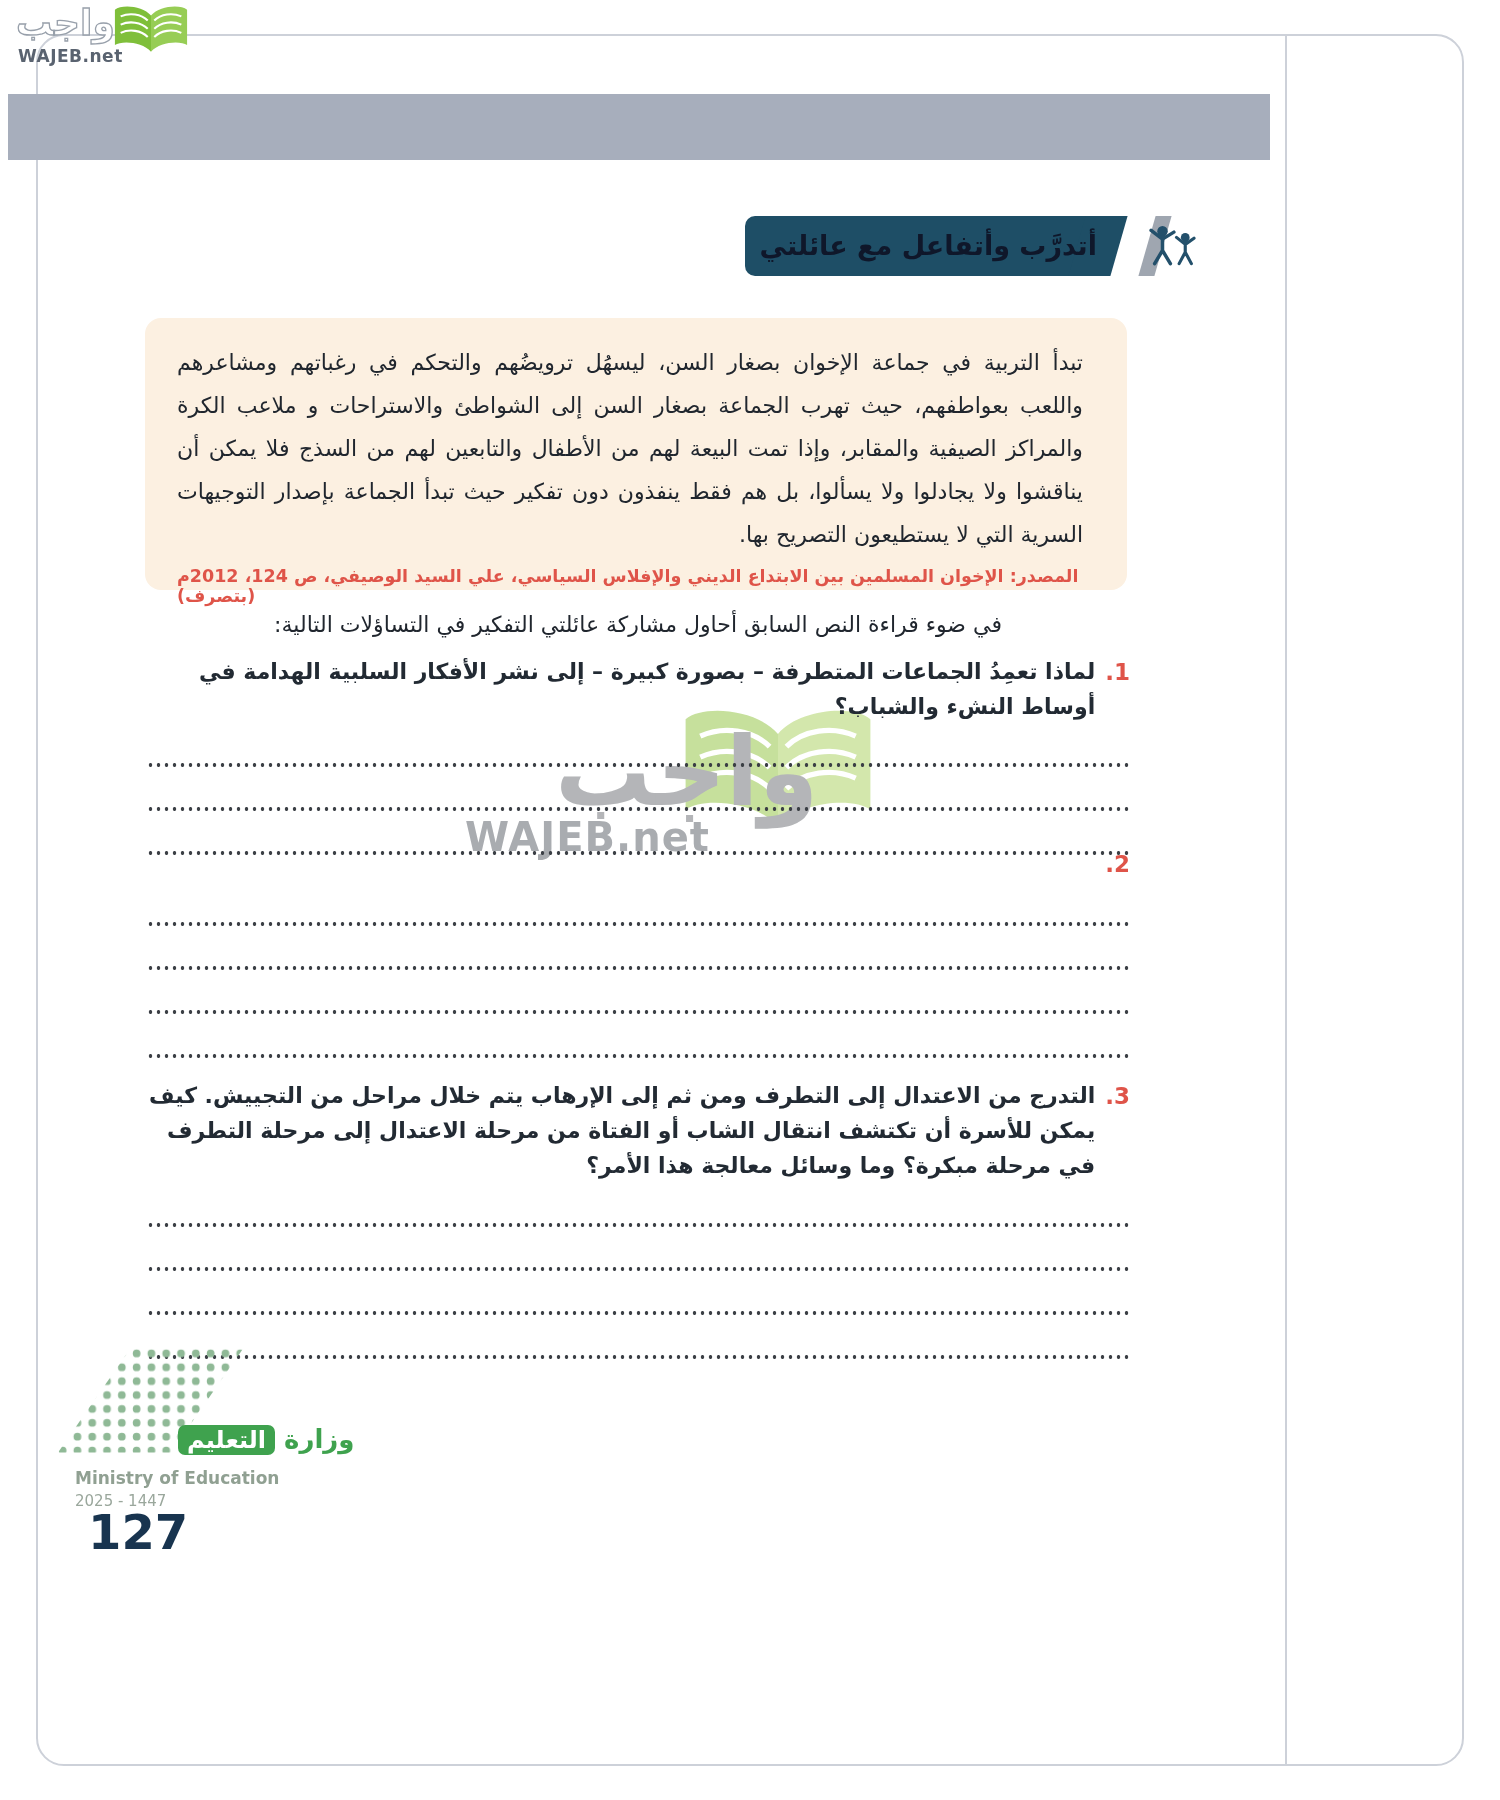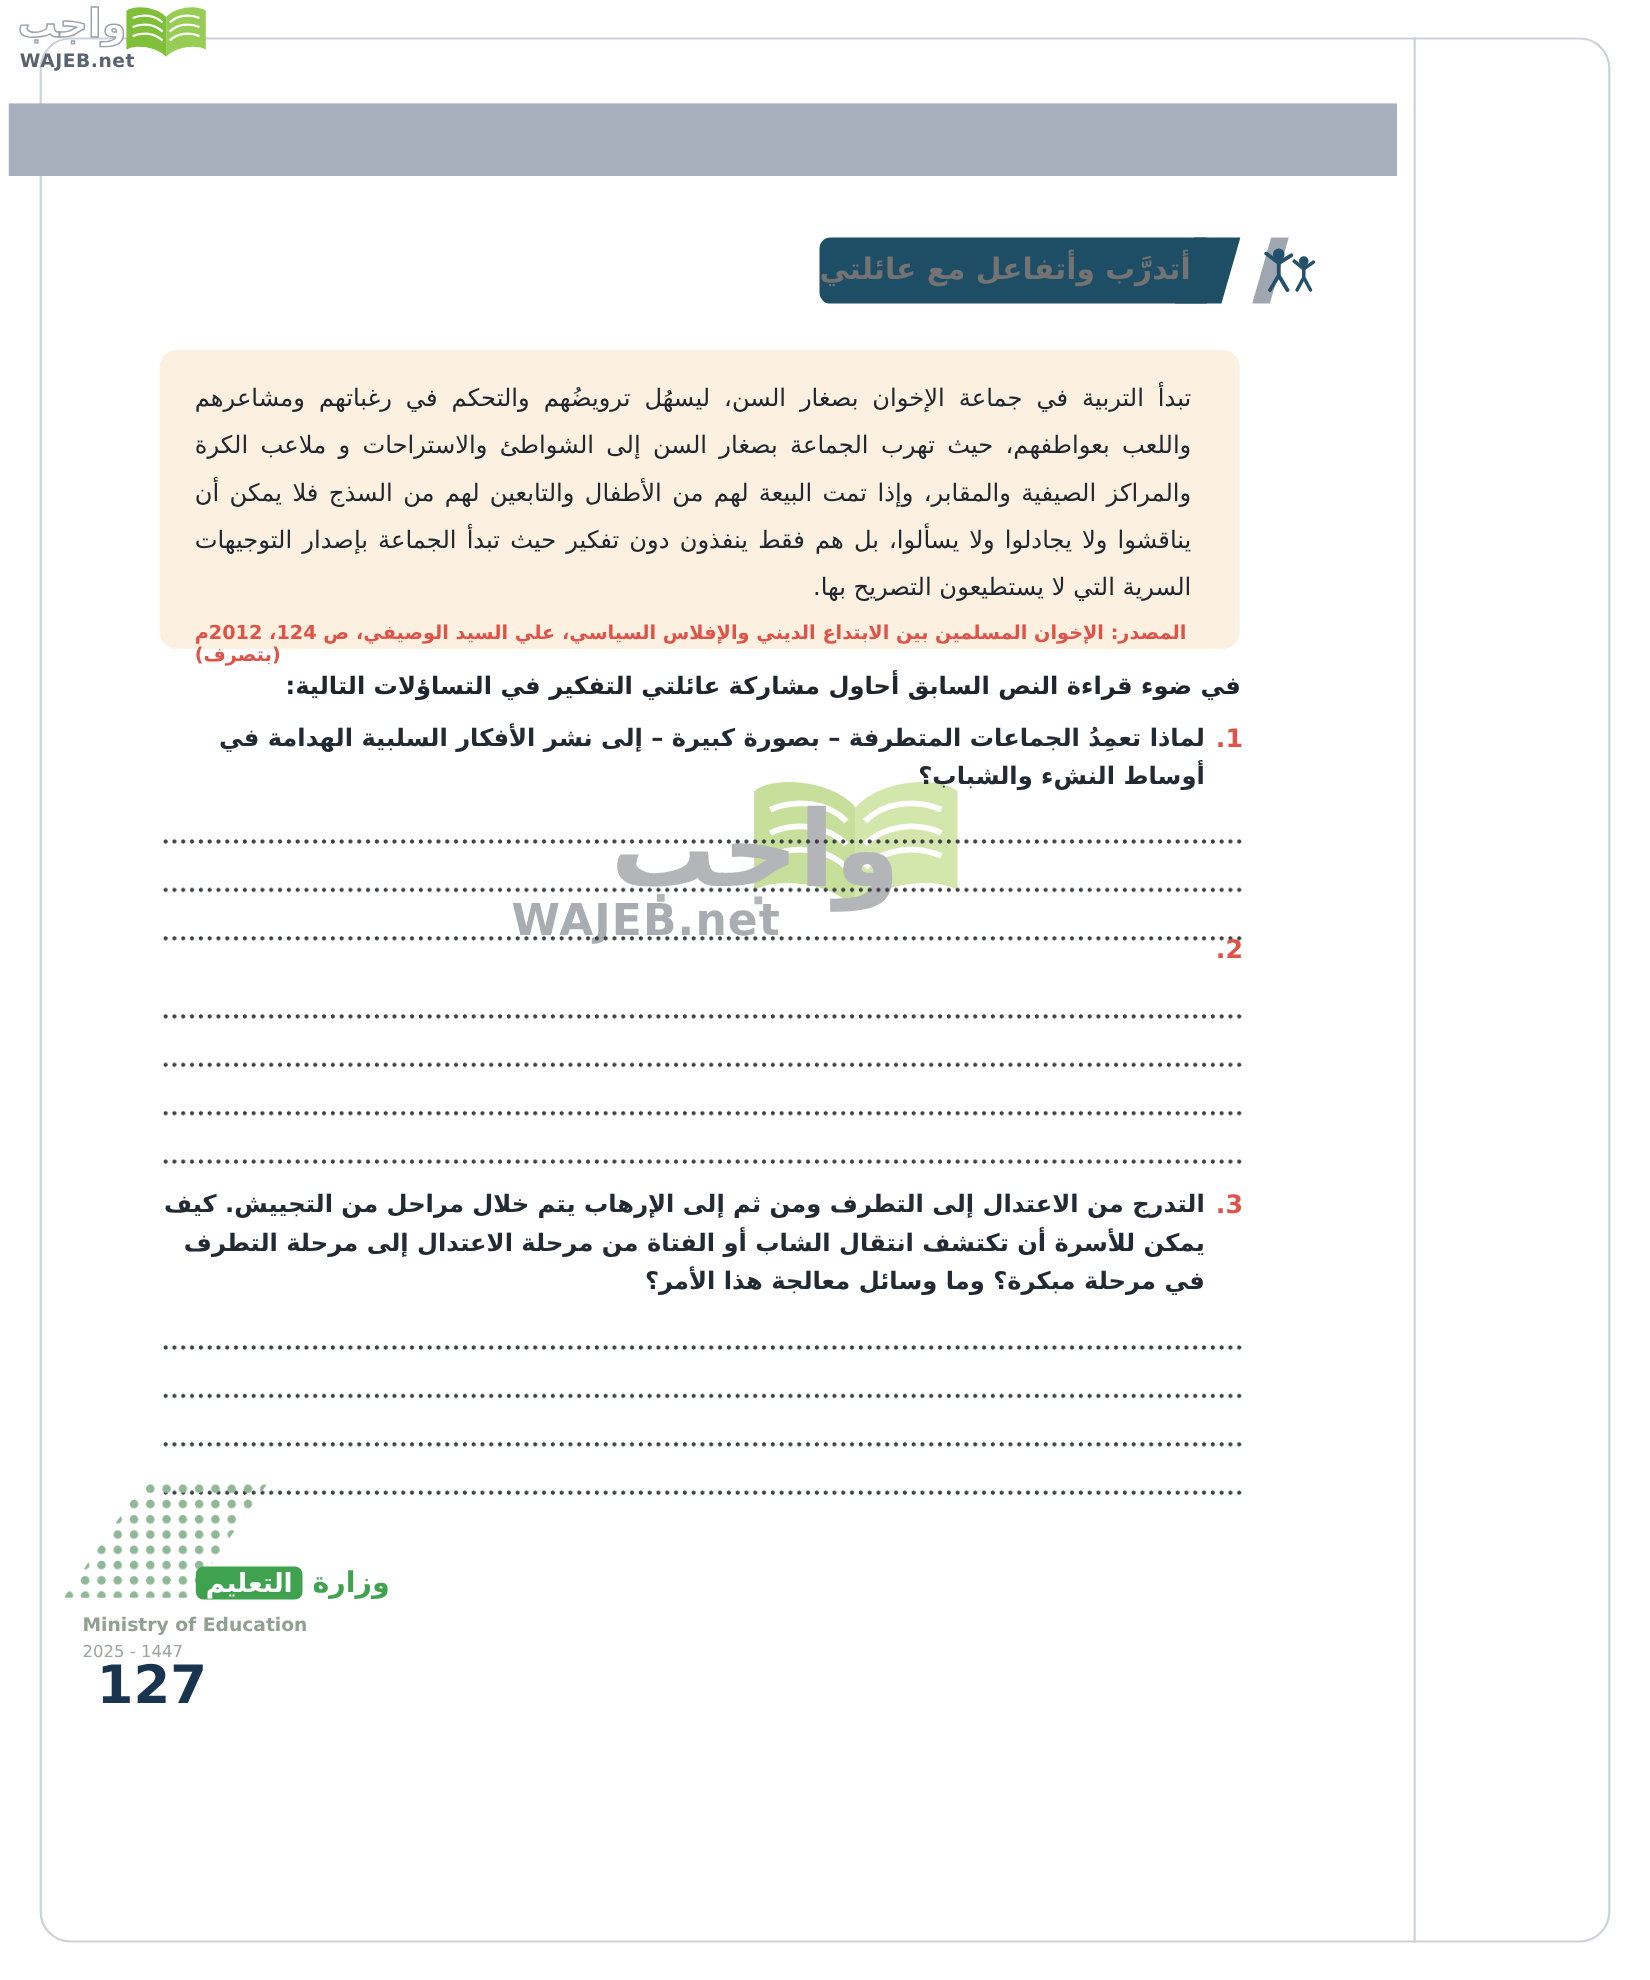--- a/index.html
+++ b/index.html
@@ -25,33 +25,33 @@
 
   
   .banner { position:absolute; left:745px; top:216px; width:422px; height:60px; z-index:3; }
   .banner .navy { position:absolute; left:0; top:0; width:352px; height:60px;
                   background:#1e4e66; border-radius:10px 0 0 10px; }
   .banner .navy-slant { position:absolute; left:332px; top:0; width:42px; height:60px;
                         background:#1e4e66; transform:skewX(-16deg); }
   .banner .gray-slash { position:absolute; left:402px; top:0; width:16px; height:60px;
                         background:#9fa6b0; transform:skewX(-16deg); }
   .banner .title { position:absolute; left:0; top:0; width:352px; height:64px; line-height:60px;
-                   text-align:left; color:#737373; font-size:27px; font-weight:bold; direction:rtl; }
+                   text-align:right; color:#0f172a; font-size:27px; font-weight:bold; direction:rtl; }
   .banner .fam { position:absolute; left:400px; top:6px; width:56px; height:50px; }
 
   
   .reading-box { position:absolute; left:145px; top:318px; width:982px; height:272px;
                  background:#fcf0e1; border-radius:16px; padding:24px 44px 0 32px; z-index:2; }
   .reading-box .txt { direction:rtl; text-align:justify; text-align-last:right;
                       font-size:22px; line-height:1.95; color:#20262e; }
   .reading-box .src { direction:rtl; text-align:left; margin-top:10px;
                       font-size:17.5px; font-weight:bold; color:#df5449; }
 
-  .intro { position:absolute; left:148px; top:612px; width:980px; direction:rtl; text-align:right;
-           font-size:22px; font-weight:bold; color:#20262e; z-index:2; }
+  .intro { position:absolute; left:148px; top:612px; width:980px; direction:rtl; text-align:center;
+           font-size:22px; font-weight:normal; color:#20262e; z-index:2; }
 
   .question { position:absolute; left:148px; width:982px; direction:rtl; z-index:2; }
   .q1 { top:654px; } .q2 { top:846px; } .q3 { top:1078px; }
   .q-row { display:flex; gap:10px; align-items:flex-start; font-weight:bold;
            font-size:22px; color:#222a33; line-height:1.6; }
   .q-num { color:#df5449; font-size:23px; flex:0 0 auto; }
   .answers { margin-top:2px; }
   .dotline { height:6px; margin-top:38px;
              background-image:radial-gradient(circle at 2.5px 3px, #3b3f45 1.6px, transparent 2.1px);
              background-size:8px 6px; background-repeat:repeat-x; }

